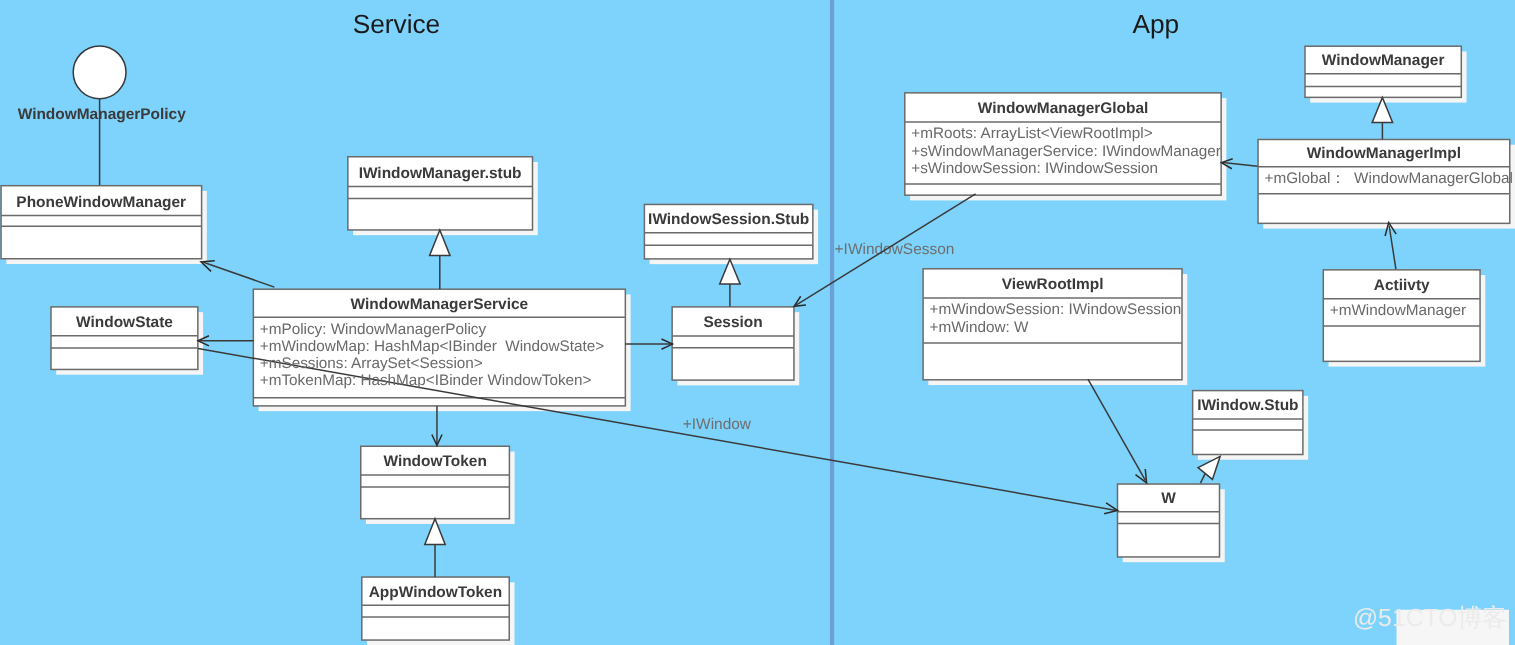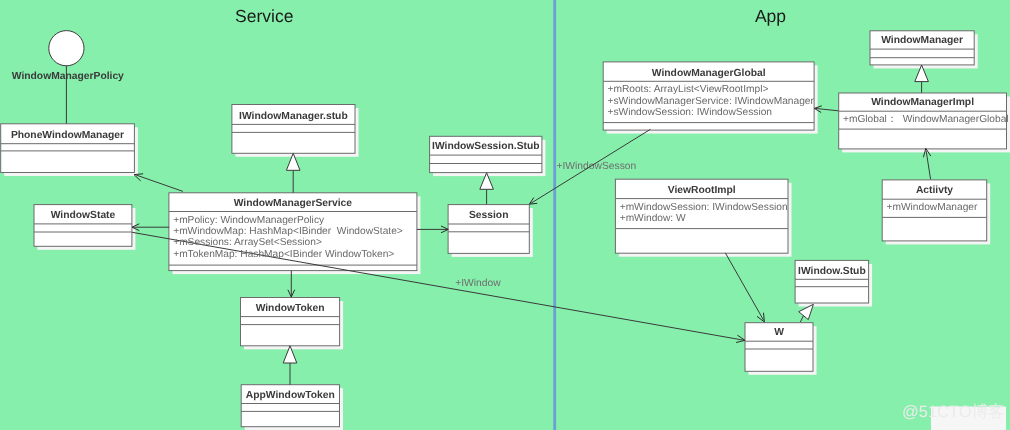--- a/index.html
+++ b/index.html
@@ -1,17 +1,17 @@
 <!DOCTYPE html>
 <html><head>
 <meta charset="utf-8">
 <title>UML</title>
 <style>
   html,body{margin:0;padding:0;background:#ffffff;-webkit-font-smoothing:antialiased;text-rendering:geometricPrecision;}
-  #page{position:relative;width:1010px;height:430px;background:#86efac;overflow:hidden;
+  #page{position:relative;width:1010px;height:430px;background:#7dd3fc;overflow:hidden;
         font-family:"Liberation Sans",sans-serif;}
   #root{position:absolute;left:0;top:0;display:block;opacity:0.999;}
   .shadow{fill:#f5f5f5;stroke:none;}
   .bx{fill:#ffffff;stroke:#6b6b6b;stroke-width:1;}
   .sep{stroke:#6b6b6b;stroke-width:1;}
   .ttl{font-family:"Liberation Sans",sans-serif;font-size:10.3px;font-weight:bold;
        fill:#3a3a3a;text-anchor:middle;}
   .att{font-family:"Liberation Sans",sans-serif;font-size:10.2px;fill:#696969;}
   .ln{stroke:#3a3a3a;stroke-width:1;fill:none;}
   .arrowopen{stroke:#2b2b2b;stroke-width:1;fill:none;stroke-linejoin:miter;stroke-linecap:butt;}

